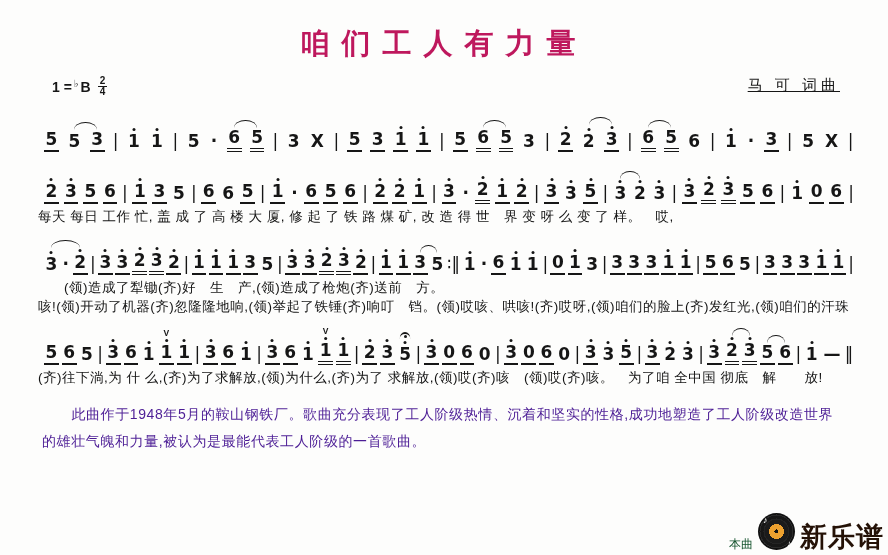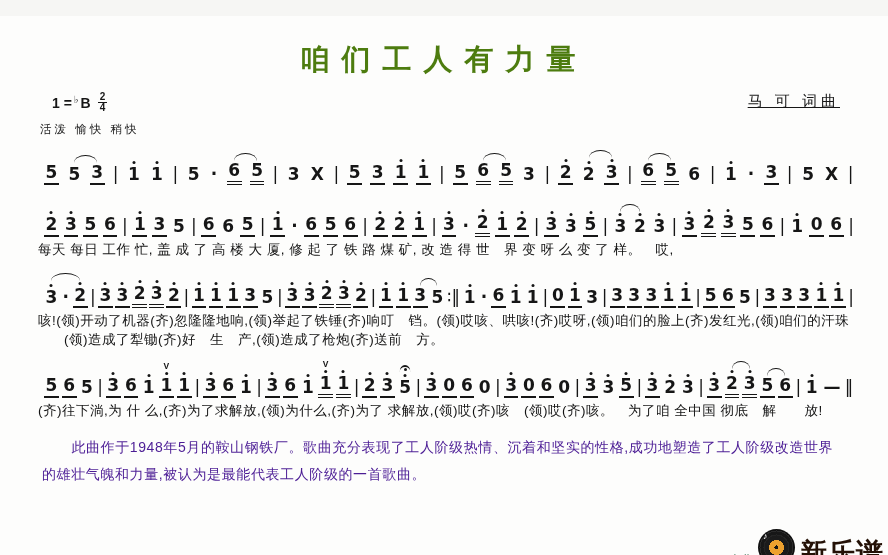--- a/index.html
+++ b/index.html
@@ -6,21 +6,21 @@
   body{
     width:888px;height:555px;background:#f6f6f4;
     font-family:"Liberation Sans","DejaVu Sans",sans-serif;color:#161616;
     -webkit-font-smoothing:antialiased;overflow:hidden;
   }
   .page{position:relative;width:888px;height:555px;background:#fdfdfc;}
 
   
   .title{
     text-align:center;font-size:29px;font-weight:900;letter-spacing:12px;
-    padding-top:24px;margin:16px 0 6px 0;color:#4d7c0f;
+    padding-top:24px;margin:0 0 6px 0;color:#be185d;
   }
   .meta{position:relative;height:34px;margin:2px 40px 0 52px;}
   .keysig{position:absolute;left:0;top:6px;font-size:14px;font-weight:700;display:flex;align-items:center;gap:2px;}
   .keysig sup{font-size:10px;position:relative;top:-3px;}
   .frac{display:inline-flex;flex-direction:column;margin-left:5px;line-height:1;}
   .frac i{font-style:normal;font-size:10px;font-weight:700;text-align:center;padding:0 2px;}
   .frac i:first-child{border-bottom:1px solid #161616;}
   .composer{position:absolute;right:8px;top:6px;font-size:15px;letter-spacing:4px;text-decoration:underline;}
   .tempo{margin:2px 0 0 40px;font-size:11.5px;letter-spacing:3px;color:#222;}
 
@@ -88,21 +88,20 @@
         <sup>♭</sup>
         <b>B</b>
       <span class="frac">
         <i>2</i>
         <i>4</i>
       </span>
     </div>
     <div class="composer">马 可 词曲</div>
   </div>
 
-  <div class="tempo">活泼  愉快  稍快</div>
 
   <div id="score">
       <div class="system">
         <div class="notes">
           <span class="tok u1">
             <span class="num">5</span>
           </span>
           <span class="tok">
             <span class="num">5</span>
           </span>
@@ -693,22 +692,22 @@
               <span class="od"></span>
             </span>
             <span class="num">1</span>
           </span>
           <span class="tok bar">
             <span class="num">|</span>
           </span>
           <div class="arc" style="left: 51.4219px; width: 28.8438px; top: 5px;"></div>
           <div class="arc" style="left: 420.234px; width: 17.1094px; top: 10px;"></div>
         </div>
+        <div class="lyr lyr2">(领)造成了犁锄(齐)好　生　产,(领)造成了枪炮(齐)送前　方。</div>
         <div class="lyr">咳!(领)开动了机器(齐)忽隆隆地响,(领)举起了铁锤(齐)响叮　铛。(领)哎咳、哄咳!(齐)哎呀,(领)咱们的脸上(齐)发红光,(领)咱们的汗珠</div>
-        <div class="lyr lyr2">(领)造成了犁锄(齐)好　生　产,(领)造成了枪炮(齐)送前　方。</div>
       </div>
       <div class="system">
         <div class="notes">
           <span class="tok u1">
             <span class="num">5</span>
           </span>
           <span class="tok u1">
             <span class="num">6</span>
           </span>
           <span class="tok">

